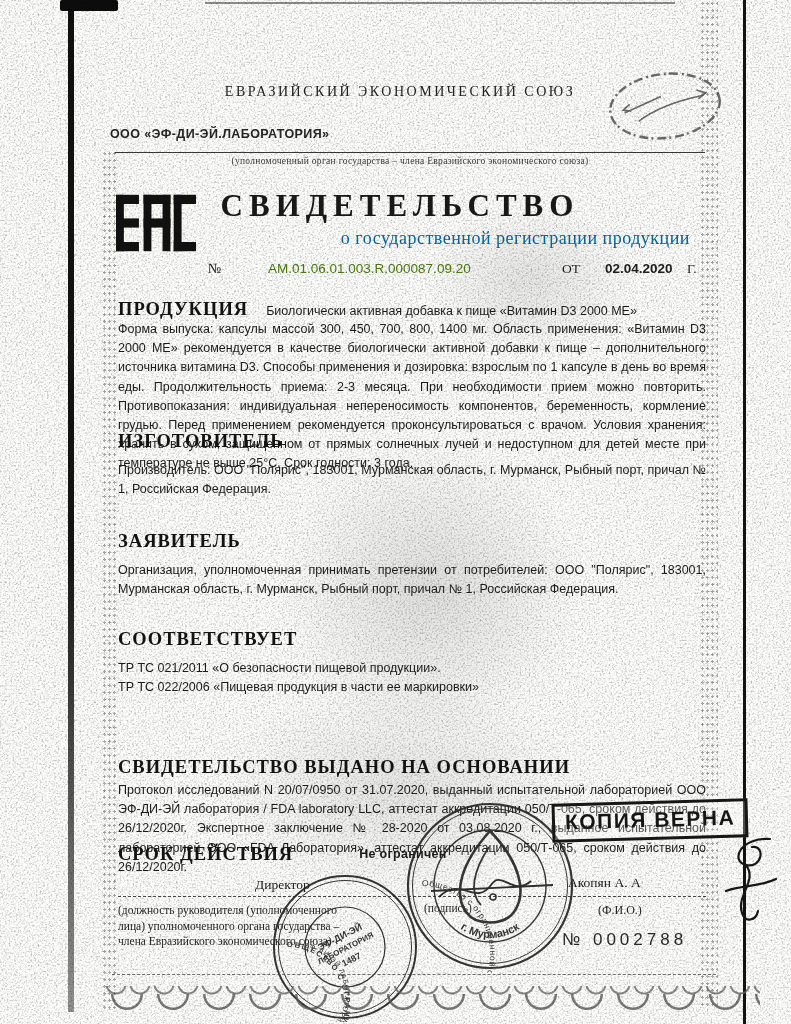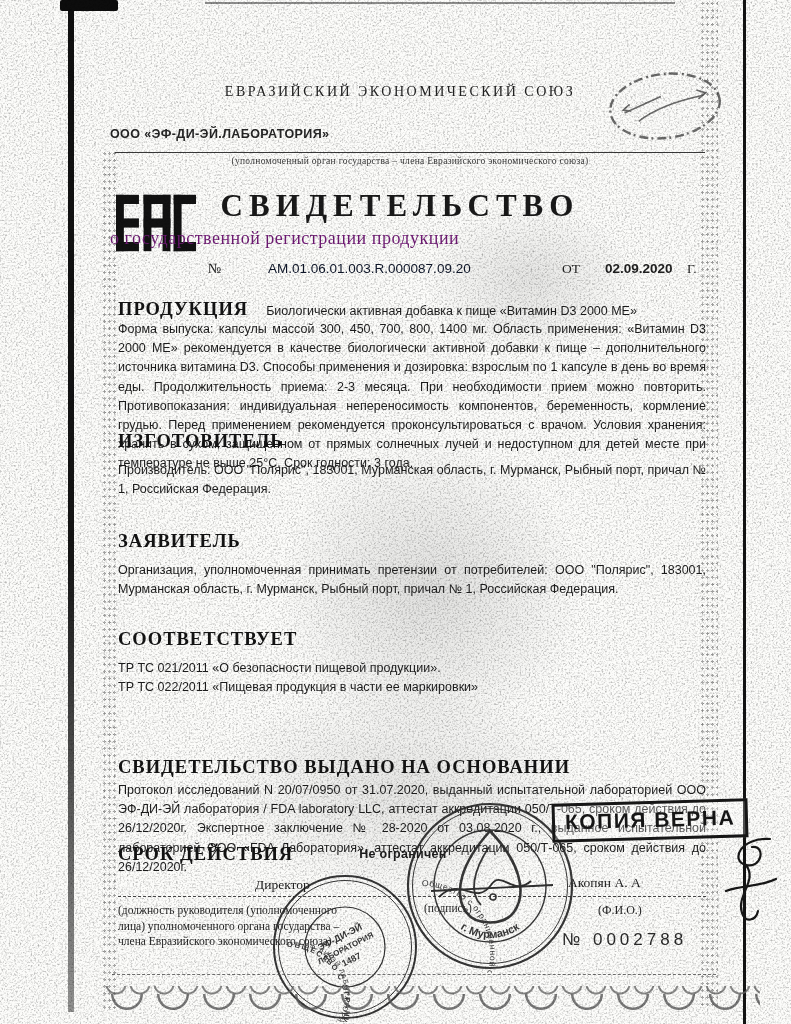--- a/index.html
+++ b/index.html
@@ -24,26 +24,26 @@
   .union{position:absolute;left:110px;top:84px;width:580px;text-align:center;
          font-size:14px;letter-spacing:2.5px;color:#232323;}
   .org{position:absolute;left:110px;top:127px;width:580px;text-align:left;
        font-family:"Liberation Sans",sans-serif;font-weight:bold;font-size:12.5px;letter-spacing:.4px;color:#262626;}
   .divider{position:absolute;left:115px;top:152px;width:590px;border-top:1.5px solid #3a3a3a;}
   .div-caption{position:absolute;left:110px;top:156px;width:600px;text-align:center;
                font-size:9.5px;color:#3a3a3a;letter-spacing:.3px;}
   .eac{position:absolute;left:116px;top:180px;}
   .title{position:absolute;left:110px;top:188px;width:580px;text-align:center;
          font-size:31px;font-weight:bold;letter-spacing:6px;color:#1a1a1a;}
-  .subtitle{position:absolute;left:110px;top:228px;width:580px;text-align:left;
-            font-size:18px;letter-spacing:.5px;color:#701a75;}
+  .subtitle{position:absolute;left:110px;top:228px;width:580px;text-align:right;
+            font-size:18px;letter-spacing:.5px;color:#0369a1;}
   .numline{position:absolute;left:150px;top:261px;width:580px;height:20px;font-size:13.5px;}
   .numline span{position:absolute;white-space:nowrap;}
   .nl-no{left:58px;font-size:14px;}
-  .nl-num{left:118px;font-family:"Liberation Sans",sans-serif;color:#0f172a;}
+  .nl-num{left:118px;font-family:"Liberation Sans",sans-serif;color:#4d7c0f;}
   .nl-ot{left:412px;}
   .nl-date{left:455px;font-family:"Liberation Sans",sans-serif;font-weight:bold;color:#222;}
   .nl-g{left:537px;}
   
   .sec{position:absolute;left:118px;width:588px;}
   .sec-head{font-family:"Liberation Serif",serif;font-weight:bold;font-size:18.5px;
             letter-spacing:1px;color:#141414;}
   .inline-head{display:inline;margin-right:14px;}
   .body-txt{font-family:"Liberation Sans",sans-serif;font-size:12.5px;line-height:19.2px;
             color:#1d1d1d;text-align:justify;}
@@ -121,21 +121,21 @@
     </g>
   </svg>
 
   <div class="title">СВИДЕТЕЛЬСТВО</div>
   <div class="subtitle">о государственной регистрации продукции</div>
 
   <div class="numline">
     <span class="nl-no">№</span>
     <span class="nl-num">AM.01.06.01.003.R.000087.09.20</span>
     <span class="nl-ot">ОТ</span>
-    <span class="nl-date">02.09.2020</span>
+    <span class="nl-date">02.04.2020</span>
     <span class="nl-g">Г.</span>
   </div>
 
   <div class="sec s-product">
     <span class="sec-head inline-head">ПРОДУКЦИЯ</span>
     <span class="lead-txt">Биологически активная добавка к пище «Витамин D3 2000 МЕ»</span>
     <div class="body-txt">Форма выпуска: капсулы массой 300, 450, 700, 800, 1400 мг. Область применения: «Витамин D3 2000 МЕ» рекомендуется в качестве биологически активной добавки к пище – дополнительного источника витамина D3. Способы применения и дозировка: взрослым по 1 капсуле в день во время еды. Продолжительность приема: 2-3 месяца. При необходимости прием можно повторить. Противопоказания: индивидуальная непереносимость компонентов, беременность, кормление грудью. Перед применением рекомендуется проконсультироваться с врачом. Условия хранения: хранить в сухом, защищенном от прямых солнечных лучей и недоступном для детей месте при температуре не выше 25°С. Срок годности: 3 года.</div>
   </div>
 
   <div class="sec s-manufacturer">
@@ -144,21 +144,21 @@
   </div>
 
   <div class="sec s-applicant">
     <div class="sec-head">ЗАЯВИТЕЛЬ</div>
     <div class="body-txt gap8">Организация, уполномоченная принимать претензии от потребителей: ООО "Полярис", 183001, Мурманская область, г. Мурманск, Рыбный порт, причал № 1, Российская Федерация.</div>
   </div>
 
   <div class="sec s-conforms">
     <div class="sec-head">СООТВЕТСТВУЕТ</div>
     <div class="conf-item gap8">ТР ТС 021/2011 «О безопасности пищевой продукции».</div>
-    <div class="conf-item">ТР ТС 022/2011 «Пищевая продукция в части ее маркировки»</div>
+    <div class="conf-item">ТР ТС 022/2006 «Пищевая продукция в части ее маркировки»</div>
   </div>
 
   <div class="sec s-basis">
     <div class="sec-head">СВИДЕТЕЛЬСТВО ВЫДАНО НА ОСНОВАНИИ</div>
     <div class="body-txt" style="margin-top:3px;">Протокол исследований N 20/07/0950 от 31.07.2020, выданный испытательной лабораторией ООО ЭФ-ДИ-ЭЙ лаборатория / FDA laboratory LLC, аттестат аккредитации 050/Т-065, сроком действия до 26/12/2020г. Экспертное заключение № 28-2020 от 03.08.2020 г., выданное испытательной лабораторией ООО «FDA Лаборатория», аттестат аккредитации 050/Т-065, сроком действия до 26/12/2020г.</div>
   </div>
 
   <div class="sec s-validity">
     <span class="sec-head inline-head">СРОК ДЕЙСТВИЯ</span>
     <span class="validity-val">Не ограничен</span>

